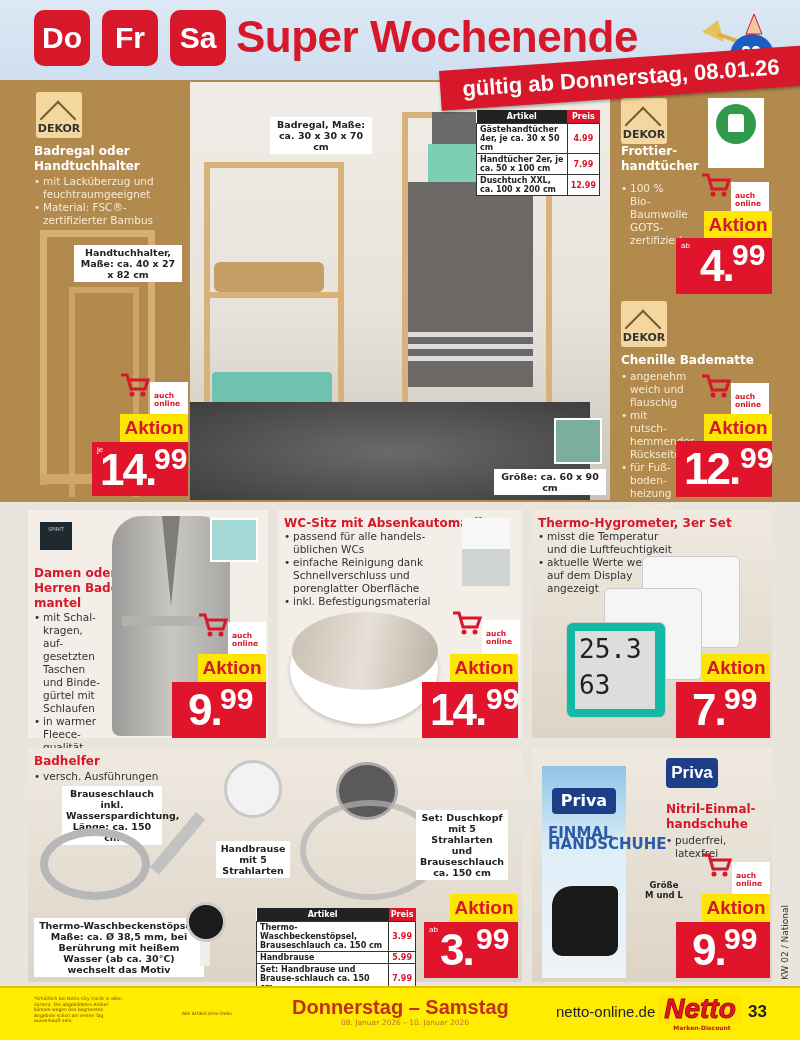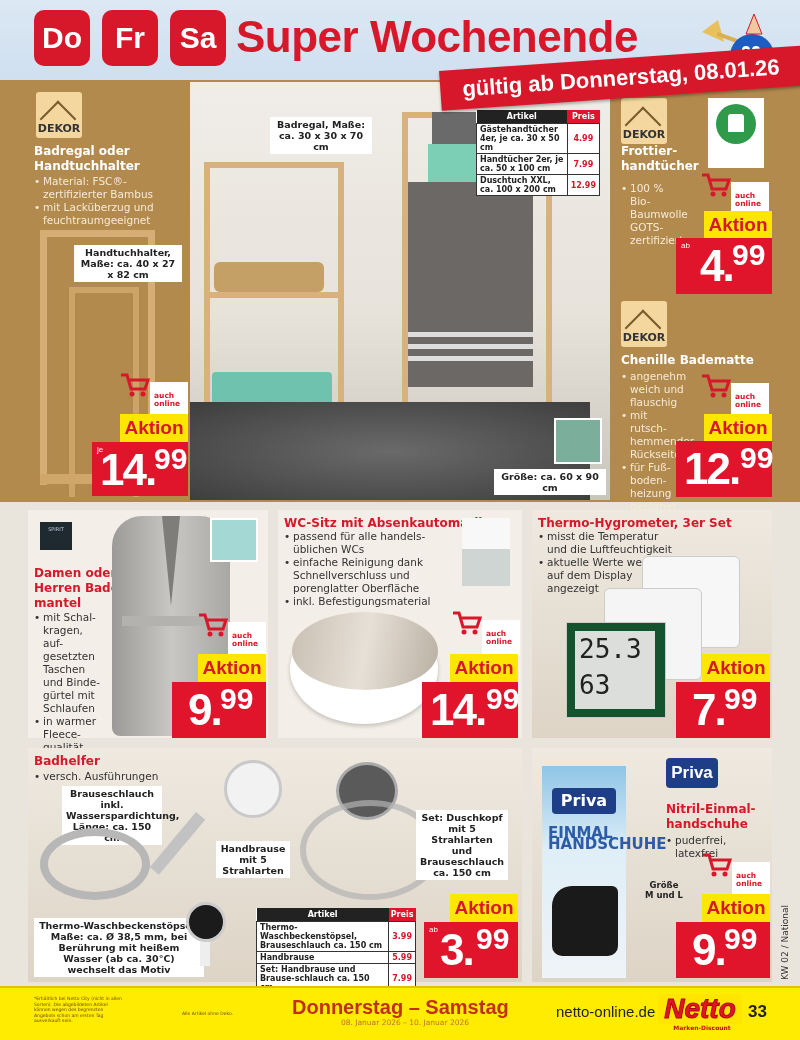--- a/index.html
+++ b/index.html
@@ -110,22 +110,22 @@
 <div class="abs label" style="left:494px;top:469px;width:112px">Größe: ca. 60 x 90 cm</div>
 
 <div class="dekor" style="left:36px;top:92px">
     <span>DEKOR</span>
   </div>
 <div class="abs ptitle-w" style="left:34px;top:144px">
   <div>Badregal oder</div>
     <div>Handtuchhalter</div>
 </div>
 <ul class="abs bul-w" style="left:34px;top:175px;width:150px">
+  <li>mit Lacküberzug und feuchtraumgeeignet</li>
   <li>Material: FSC®-zertifizierter Bambus</li>
-  <li>mit Lacküberzug und feuchtraumgeeignet</li>
 </ul>
 <div class="abs" style="left:40px;top:230px;width:115px;height:255px;border:7px solid #d8b27a;border-bottom:none;opacity:.9">
   <div style="position:absolute;left:22px;top:50px;width:70px;height:210px;border:6px solid #d0a66a;border-bottom:none"></div>
 </div>
 <div class="abs" style="left:40px;top:474px;width:115px;height:10px;background:#d0a66a"></div>
 <div class="abs label" style="left:74px;top:245px;width:108px">Handtuchhalter, Maße: ca. 40 x 27 x 82 cm</div>
 <div class="cart" style="left:120px;top:372px">
   <svg class="ct" viewBox="0 0 32 26">
       <path d="M1 3 H7 L11 17 H25 L28 8 H9" fill="none" stroke="#d7182a" stroke-width="3"></path>
       <circle cx="12" cy="22" r="2.5" fill="#d7182a"></circle>
@@ -247,21 +247,21 @@
 </div>
 
 <div class="panel shade" style="left:532px;top:510px;width:240px;height:228px"></div>
 <div class="abs ptitle-r" style="left:538px;top:516px">Thermo-Hygrometer, 3er Set</div>
 <ul class="abs bul-d" style="left:538px;top:530px;width:140px">
   <li>misst die Temperatur und die Luftfeuchtigkeit</li>
   <li>aktuelle Werte werden auf dem Display angezeigt</li>
 </ul>
 <div class="abs" style="left:642px;top:556px;width:98px;height:92px;background:#f7f7f7;border:1px solid #ccc;border-radius:6px"></div>
 <div class="abs" style="left:604px;top:588px;width:98px;height:92px;background:#f5f5f5;border:1px solid #ccc;border-radius:6px"></div>
-<div class="abs" style="left:566px;top:622px;width:100px;height:96px;background:#14532d;border:1px solid #ccc;border-radius:0">
+<div class="abs" style="left:566px;top:622px;width:100px;height:96px;background:#14b8a6;border:1px solid #ccc;border-radius:7px">
   <div style="position:absolute;left:8px;top:8px;width:80px;height:78px;background:#dcdedb;font-family:'DejaVu Sans Mono',monospace;font-size:26px;line-height:36px;color:#222;padding-left:4px">
     <div>25.3</div>
     <div>63</div>
   </div>
 </div>
 <div class="abs aktion" style="left:702px;top:654px;width:68px">Aktion</div>
 <div class="price" style="left:676px;top:682px;width:94px;height:56px">
   <span class="big" style="left:16px;top:6px">7.</span>
   <span class="sup" style="left:48px;top:6px">99</span>
 </div>

